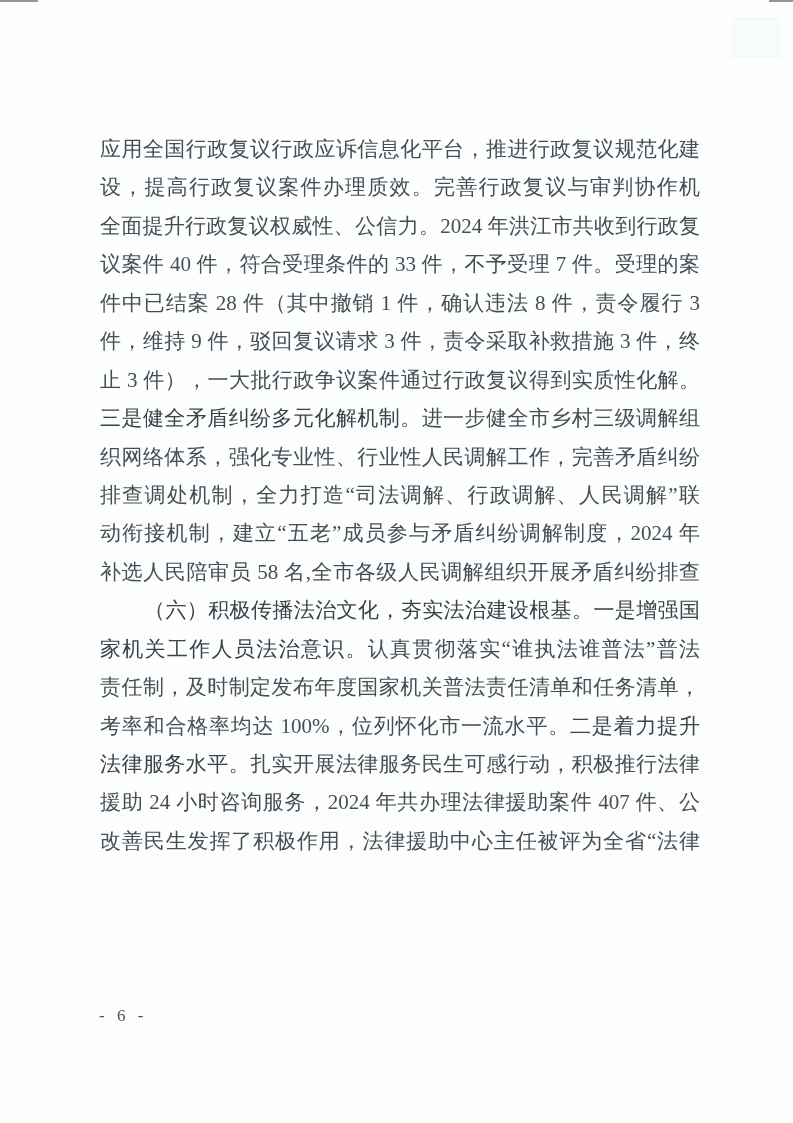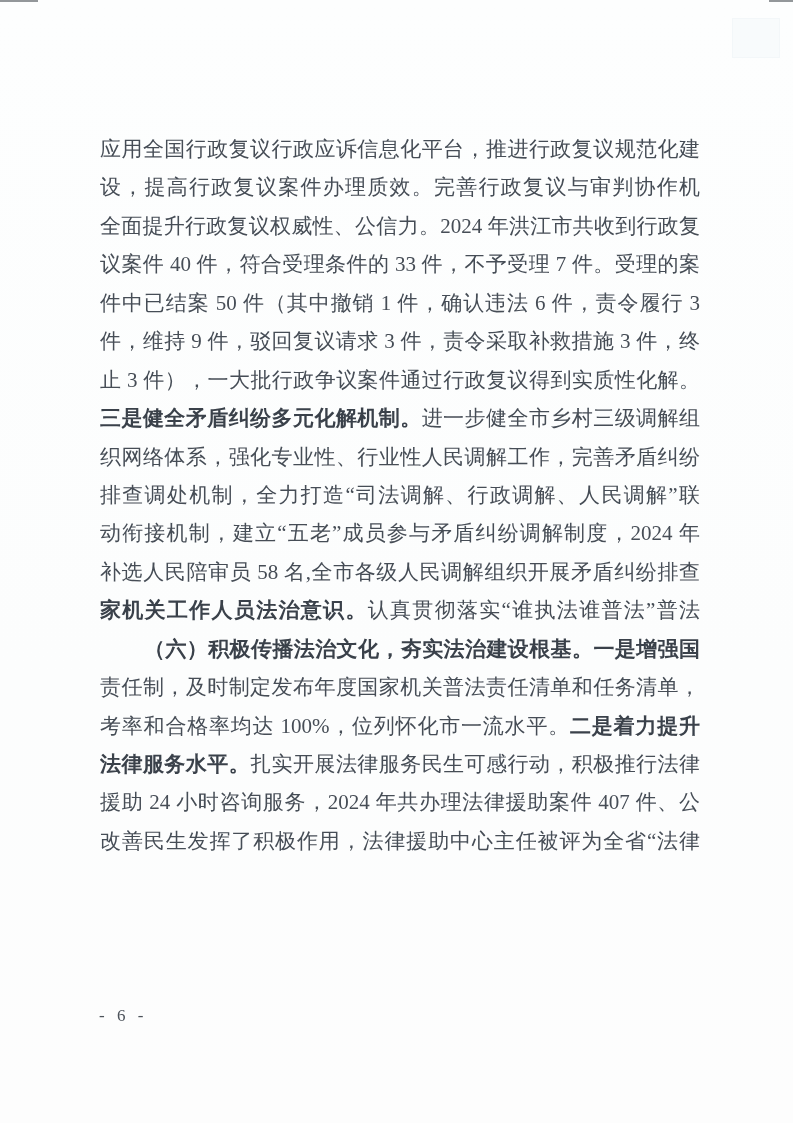--- a/index.html
+++ b/index.html
@@ -49,21 +49,21 @@
     text-align-last: justify;
     overflow: hidden;
     white-space: normal;
     color: #464d56;
   }
   .line.indent {
     text-indent: 44px;
   }
   .seg { font-weight: 400; }
   .seg.bold {
-    font-weight: 700;
+    font-weight: 400;
     color: #3a414a;
   }
   .pagenum {
     position: absolute;
     left: 99px;
     top: 1006px;
     font-size: 17px;
     letter-spacing: 4px;
     color: #4c525a;
   }
@@ -74,30 +74,30 @@
 <div class="page">
   <div class="artifact-top-left"></div>
   <div class="artifact-top-right"></div>
   <div class="artifact-ghost-box"></div>
 
   <div class="textblock" id="textblock">
       <div class="line"><span class="seg">应用全国行政复议行政应诉信息化平台，推进行政复议规范化建</span></div>
       <div class="line"><span class="seg">设，提高行政复议案件办理质效。完善行政复议与审判协作机制，</span></div>
       <div class="line"><span class="seg">全面提升行政复议权威性、公信力。2024 年洪江市共收到行政复</span></div>
       <div class="line"><span class="seg">议案件 40 件，符合受理条件的 33 件，不予受理 7 件。受理的案</span></div>
-      <div class="line"><span class="seg">件中已结案 50 件（其中撤销 1 件，确认违法 6 件，责令履行 3</span></div>
+      <div class="line"><span class="seg">件中已结案 28 件（其中撤销 1 件，确认违法 8 件，责令履行 3</span></div>
       <div class="line"><span class="seg">件，维持 9 件，驳回复议请求 3 件，责令采取补救措施 3 件，终</span></div>
       <div class="line"><span class="seg">止 3 件），一大批行政争议案件通过行政复议得到实质性化解。</span></div>
       <div class="line"><span class="seg bold">三是健全矛盾纠纷多元化解机制。</span><span class="seg">进一步健全市乡村三级调解组</span></div>
       <div class="line"><span class="seg">织网络体系，强化专业性、行业性人民调解工作，完善矛盾纠纷</span></div>
       <div class="line"><span class="seg">排查调处机制，全力打造“司法调解、行政调解、人民调解”联</span></div>
       <div class="line"><span class="seg">动衔接机制，建立“五老”成员参与矛盾纠纷调解制度，2024 年</span></div>
       <div class="line"><span class="seg">补选人民陪审员 58 名,全市各级人民调解组织开展矛盾纠纷排查</span></div>
+      <div class="line indent"><span class="seg bold">（六）积极传播法治文化，夯实法治建设根基。一是增强国</span></div>
       <div class="line"><span class="seg bold">家机关工作人员法治意识。</span><span class="seg">认真贯彻落实“谁执法谁普法”普法</span></div>
-      <div class="line indent"><span class="seg bold">（六）积极传播法治文化，夯实法治建设根基。一是增强国</span></div>
       <div class="line"><span class="seg">责任制，及时制定发布年度国家机关普法责任清单和任务清单，</span></div>
       <div class="line"><span class="seg">考率和合格率均达 100%，位列怀化市一流水平。</span><span class="seg bold">二是着力提升</span></div>
       <div class="line"><span class="seg bold">法律服务水平。</span><span class="seg">扎实开展法律服务民生可感行动，积极推行法律</span></div>
       <div class="line"><span class="seg">援助 24 小时咨询服务，2024 年共办理法律援助案件 407 件、公</span></div>
       <div class="line"><span class="seg">改善民生发挥了积极作用，法律援助中心主任被评为全省“法律</span></div>
     </div>
 
   <div class="pagenum">- 6 -</div>
 </div>
 

